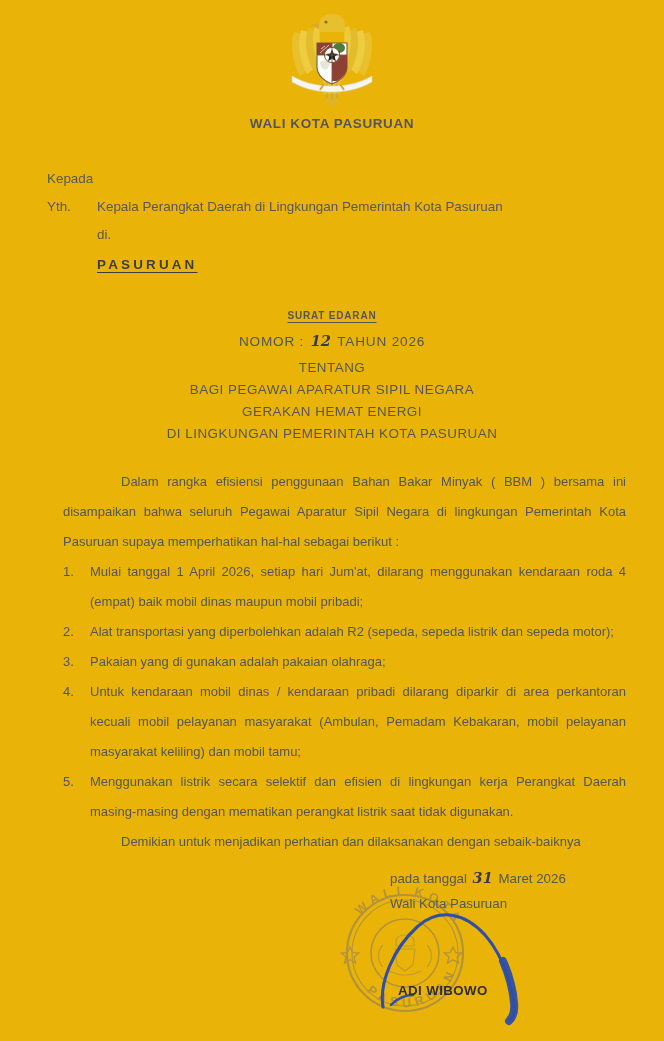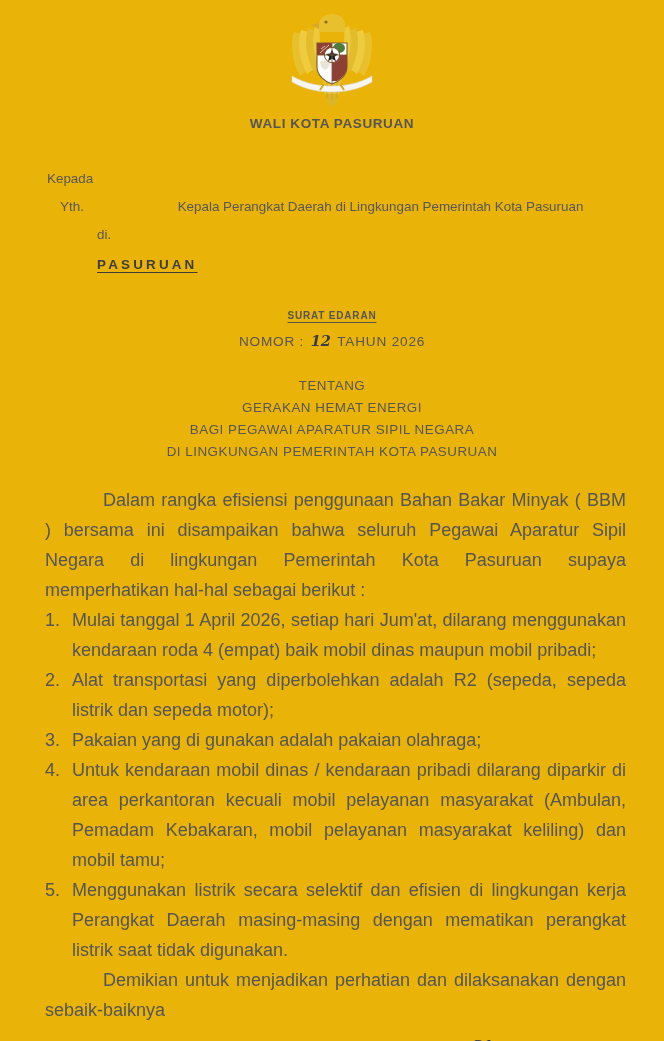--- a/index.html
+++ b/index.html
@@ -43,21 +43,20 @@
   
   .addressee {
     margin-top: 34px;
     padding-left: 47px;
     font-size: 13.4px;
     color: #575757;
     line-height: 28px;
   }
   .addr-row {
     display: flex;
-    text-align: center;
   }
   .addr-label {
     width: 50px;
     flex: none;
   }
   .addr-value { flex: 1; }
   .addr-indent { padding-left: 50px; }
   .addr-city {
     padding-left: 50px;
     font-weight: bold;
@@ -91,32 +90,32 @@
   .handwritten {
     font-family: "DejaVu Serif", serif;
     color: #3a3a4a;
     font-size: 14.5px;
     font-style: italic;
     font-weight: bold;
     letter-spacing: 0;
     padding: 0 2px;
   }
   .tentang {
-    margin-top: 26px;
+    margin-top: 8px;
     font-size: 13.4px;
     line-height: 22px;
     letter-spacing: 0.5px;
     color: #565656;
   }
 
   
   .body-wrap {
     margin-top: 22px;
-    padding: 0 38px 0 45px;
-    font-size: 18px;
+    padding: 0 38px 0 63px;
+    font-size: 13px;
     line-height: 30px;
     color: #555;
   }
   .para {
     text-align: justify;
     text-indent: 58px;
     margin: 0;
   }
   ol.clauses {
     list-style: none;
@@ -258,22 +257,22 @@
   <div class="title-block">
     <div><span class="doc-title">SURAT EDARAN</span></div>
     <div class="doc-number">
       <span>NOMOR :</span>
       <span class="handwritten">12</span>
       <span>TAHUN</span>
       <span>2026</span>
     </div>
     <div class="tentang">
       <div>TENTANG</div>
+      <div>BAGI PEGAWAI APARATUR SIPIL NEGARA</div>
       <div>GERAKAN HEMAT ENERGI</div>
-      <div>BAGI PEGAWAI APARATUR SIPIL NEGARA</div>
       <div>DI LINGKUNGAN PEMERINTAH KOTA PASURUAN</div>
     </div>
   </div>
 
   <div class="body-wrap">
     <p class="para">Dalam rangka efisiensi penggunaan Bahan Bakar Minyak ( BBM ) bersama ini disampaikan bahwa seluruh Pegawai Aparatur Sipil Negara di lingkungan Pemerintah Kota Pasuruan supaya memperhatikan hal-hal sebagai berikut :</p>
 
     <ol class="clauses">
       <li>
         <span class="clause-num">1.</span>

